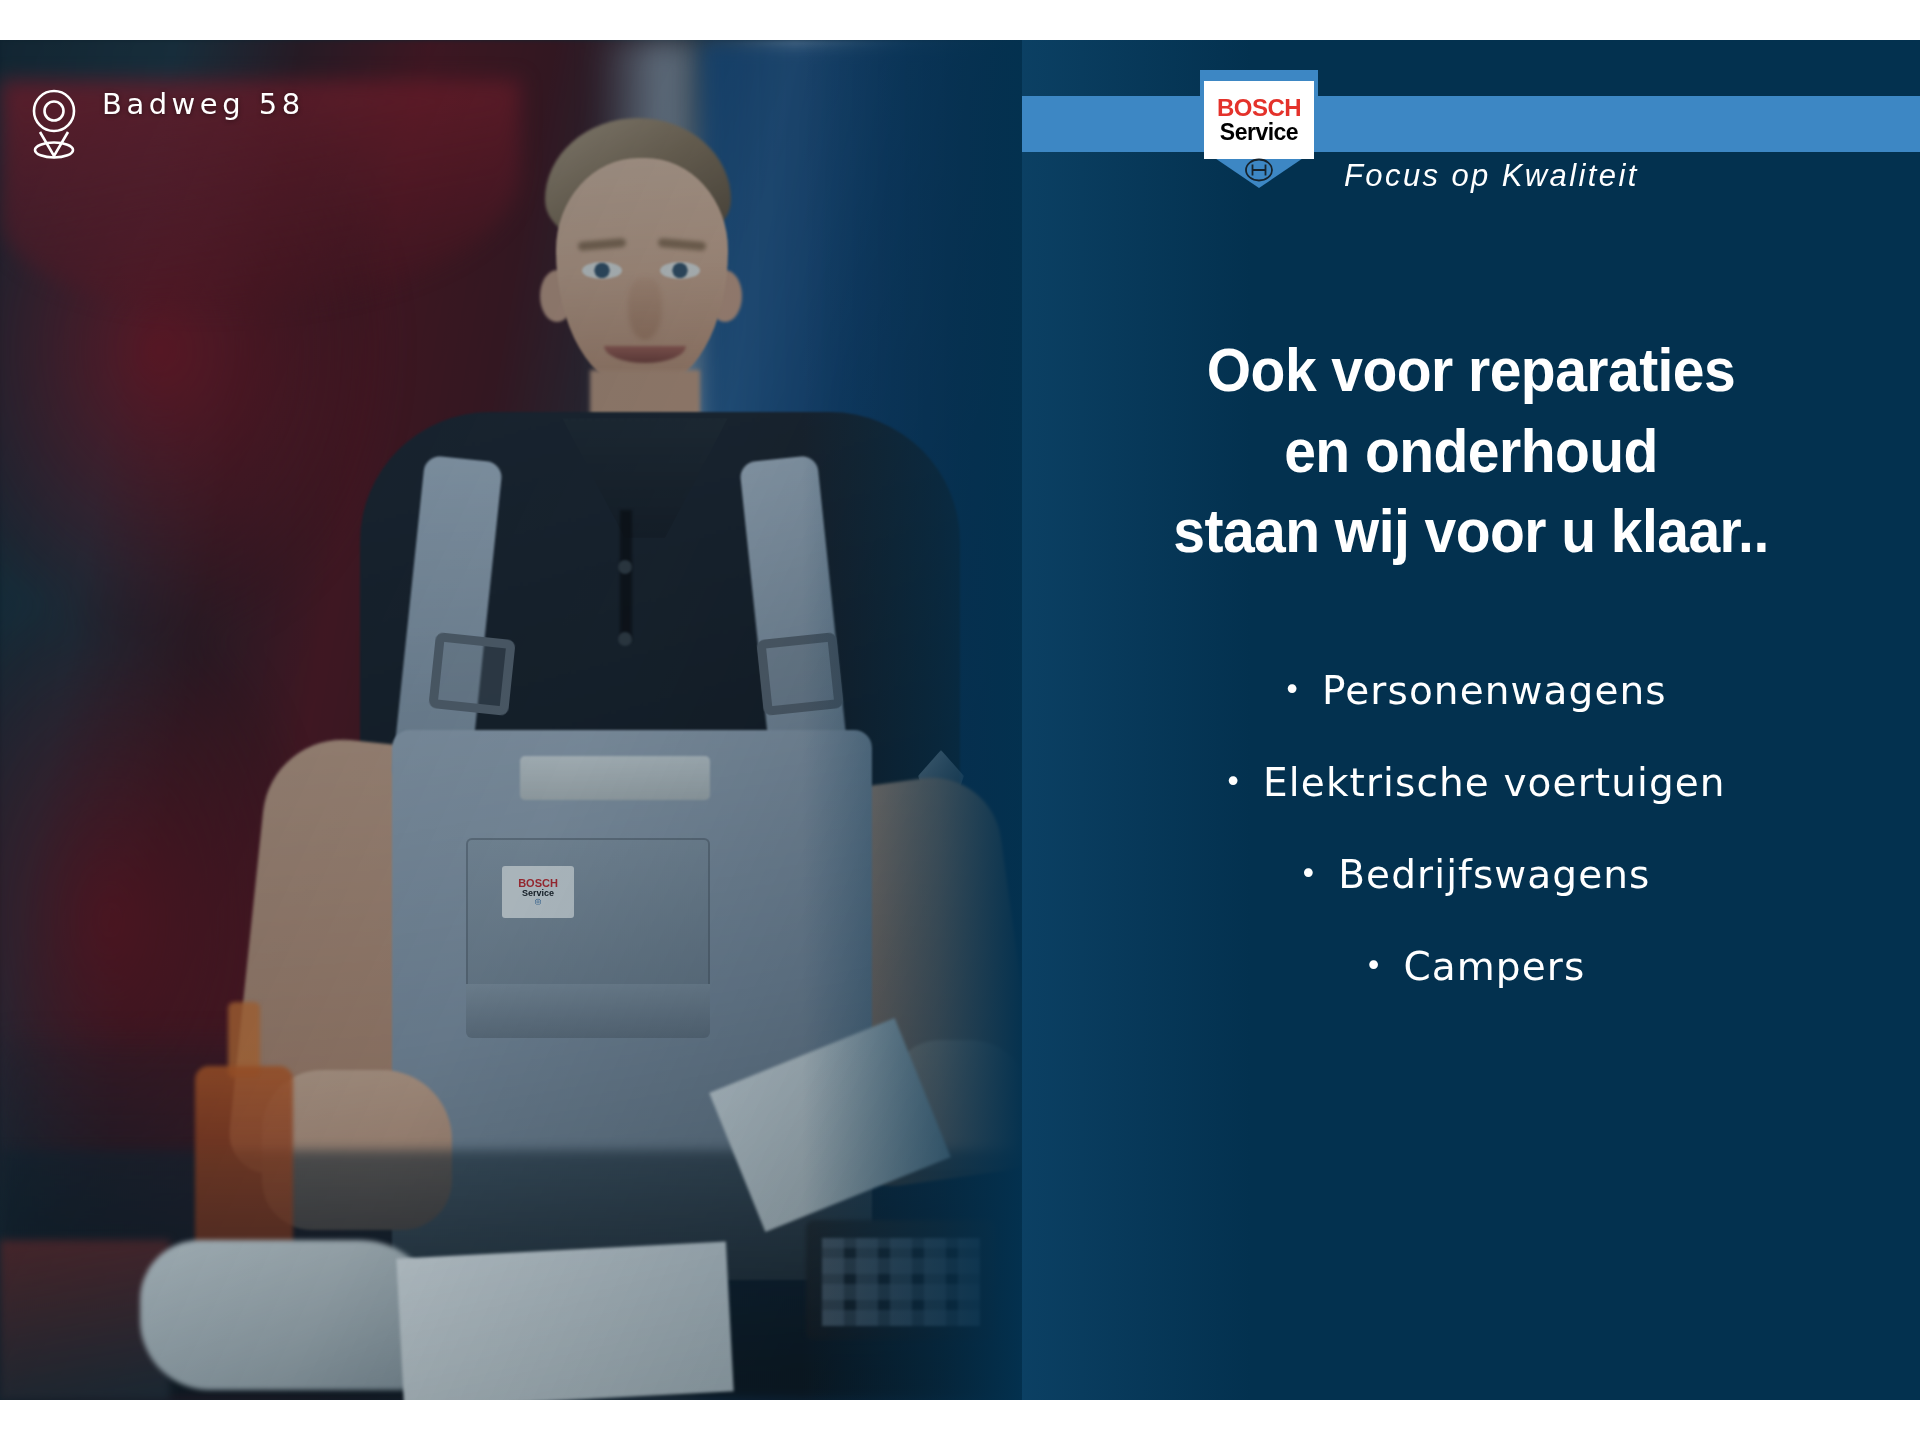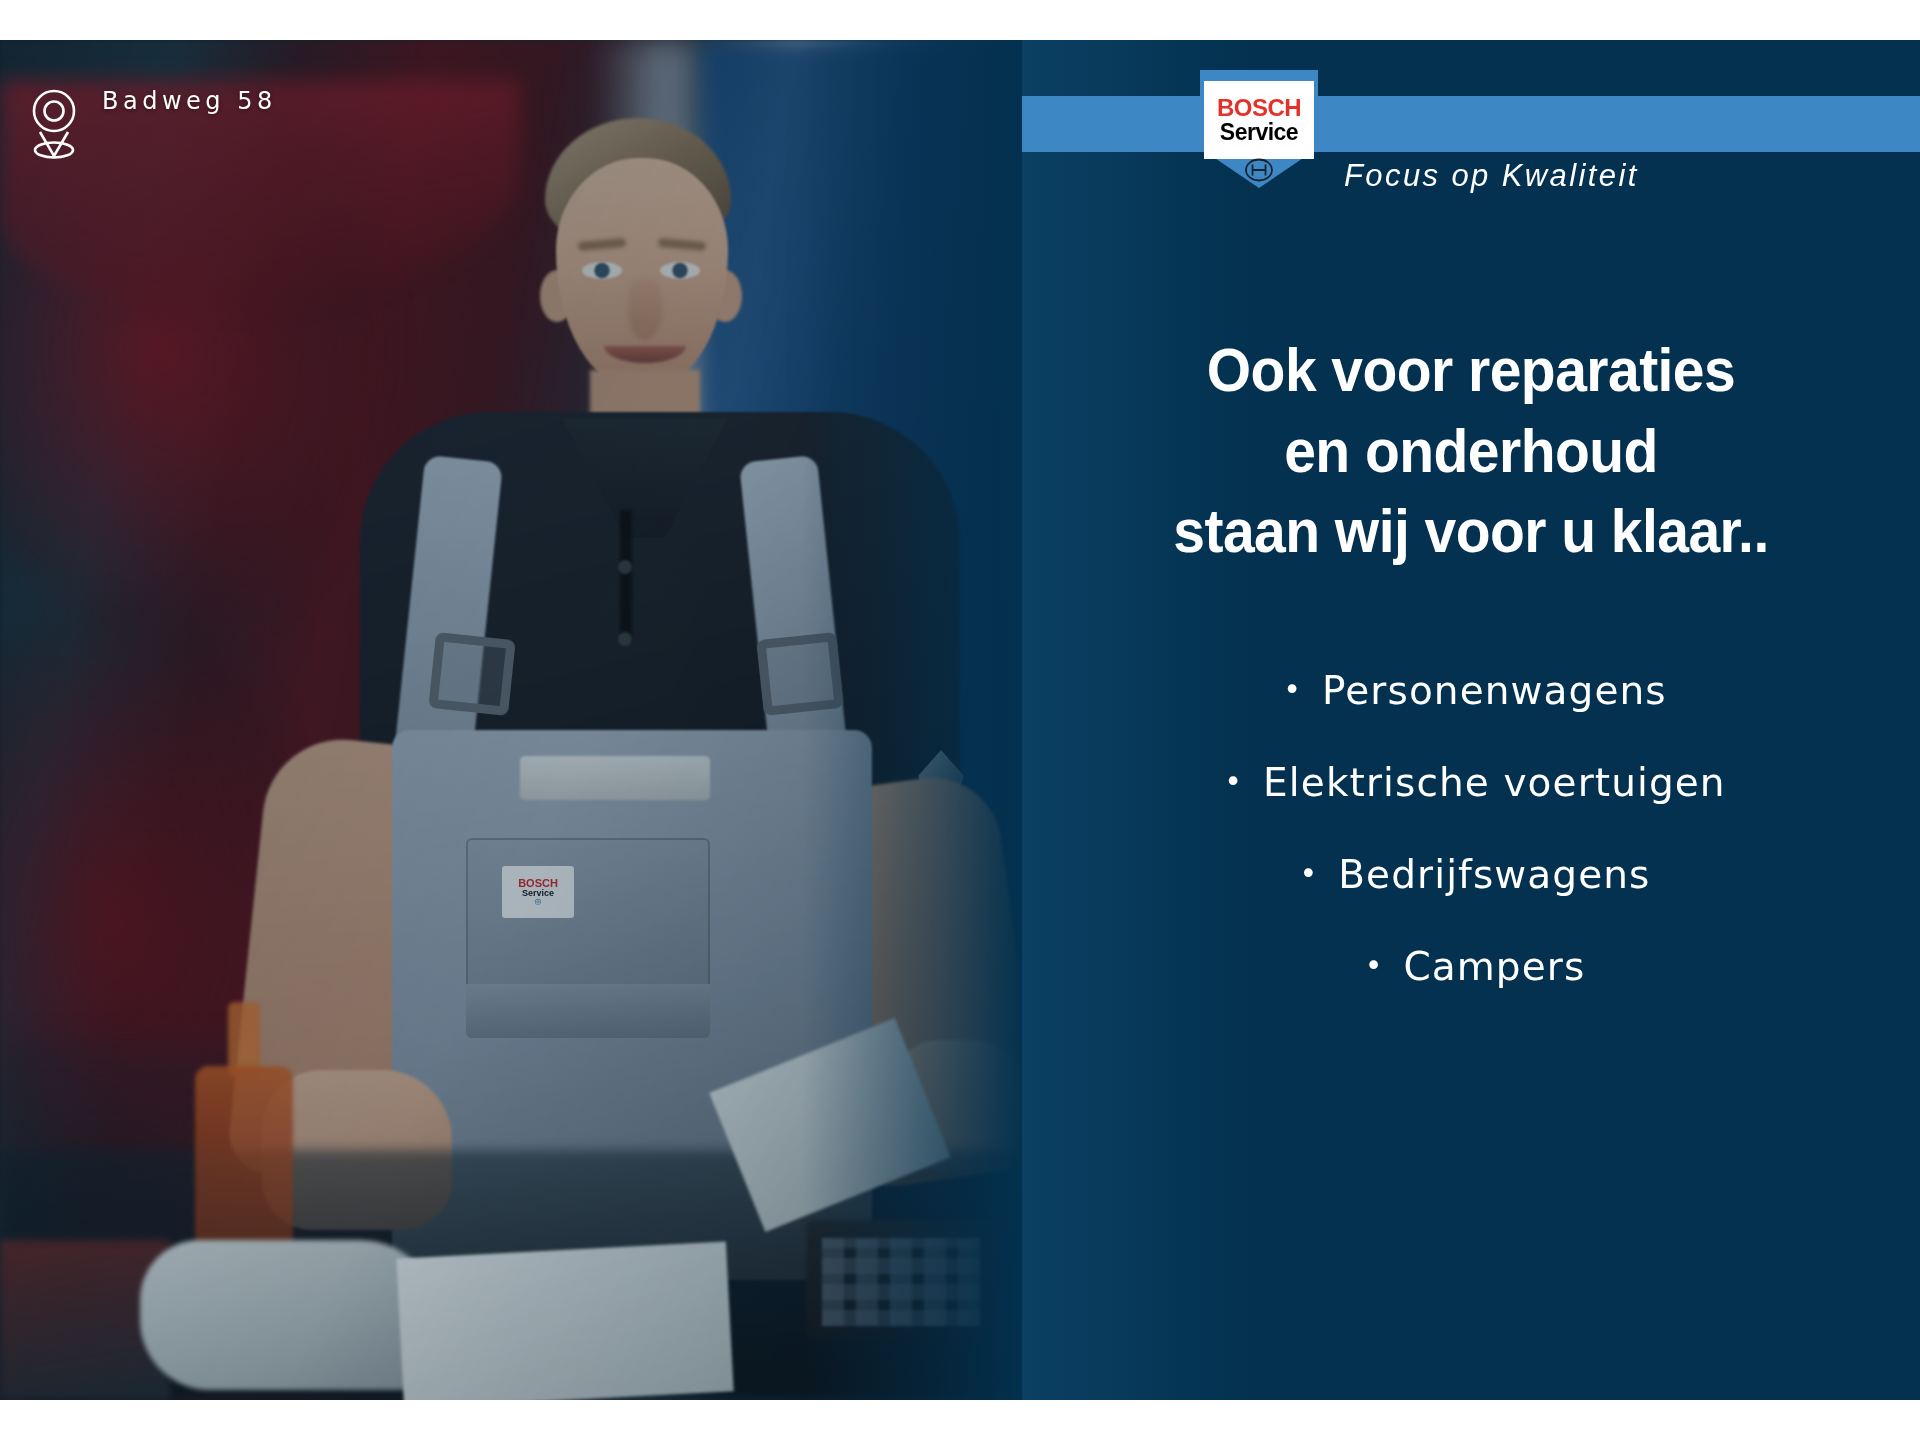--- a/index.html
+++ b/index.html
@@ -414,21 +414,21 @@
     left: 28px;
     top: 44px;
     display: flex;
     align-items: flex-start;
     gap: 22px;
     z-index: 6;
   }
   .pin-icon { flex: none; margin-top: 4px; }
   .address-lines {
     color: #ffffff;
-    font-size: 24px;
+    font-size: 29px;
     letter-spacing: 4.5px;
     line-height: 1.42;
     font-family: "DejaVu Sans", sans-serif;
     text-shadow: 0 1px 5px rgba(0,0,0,0.45);
   }
 
   
   .info-pane {
     position: relative;
     flex: 1;

